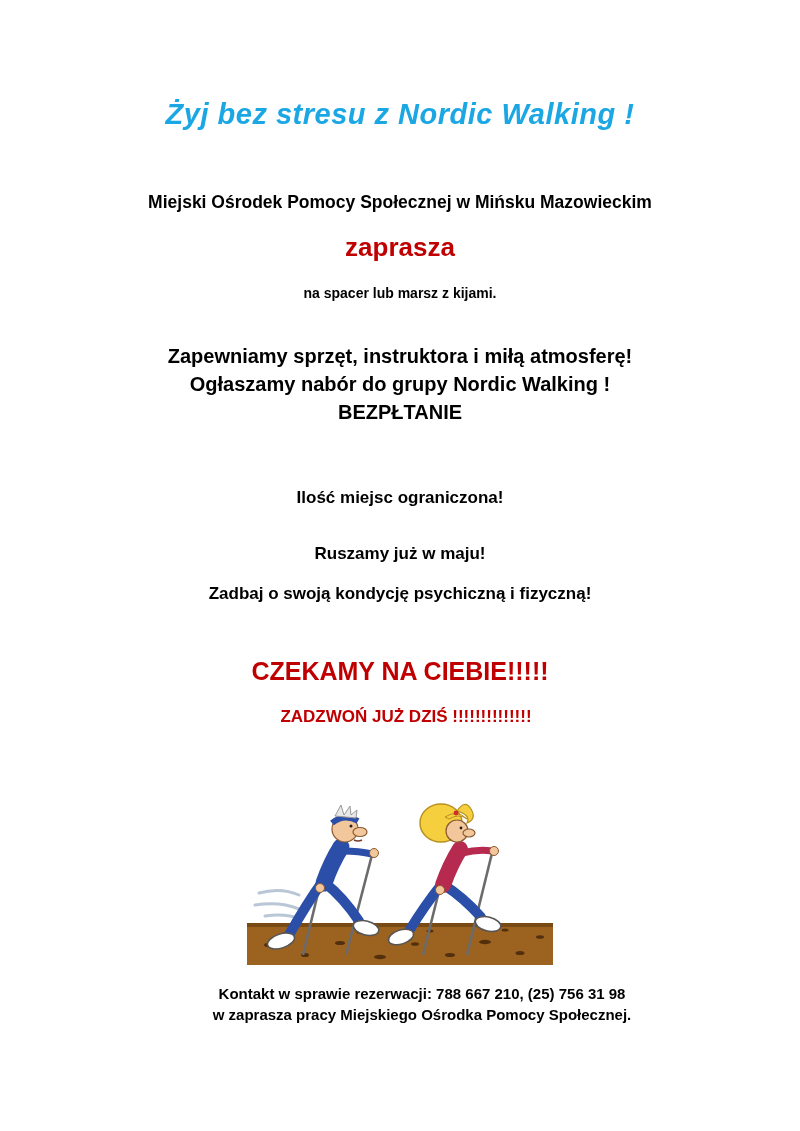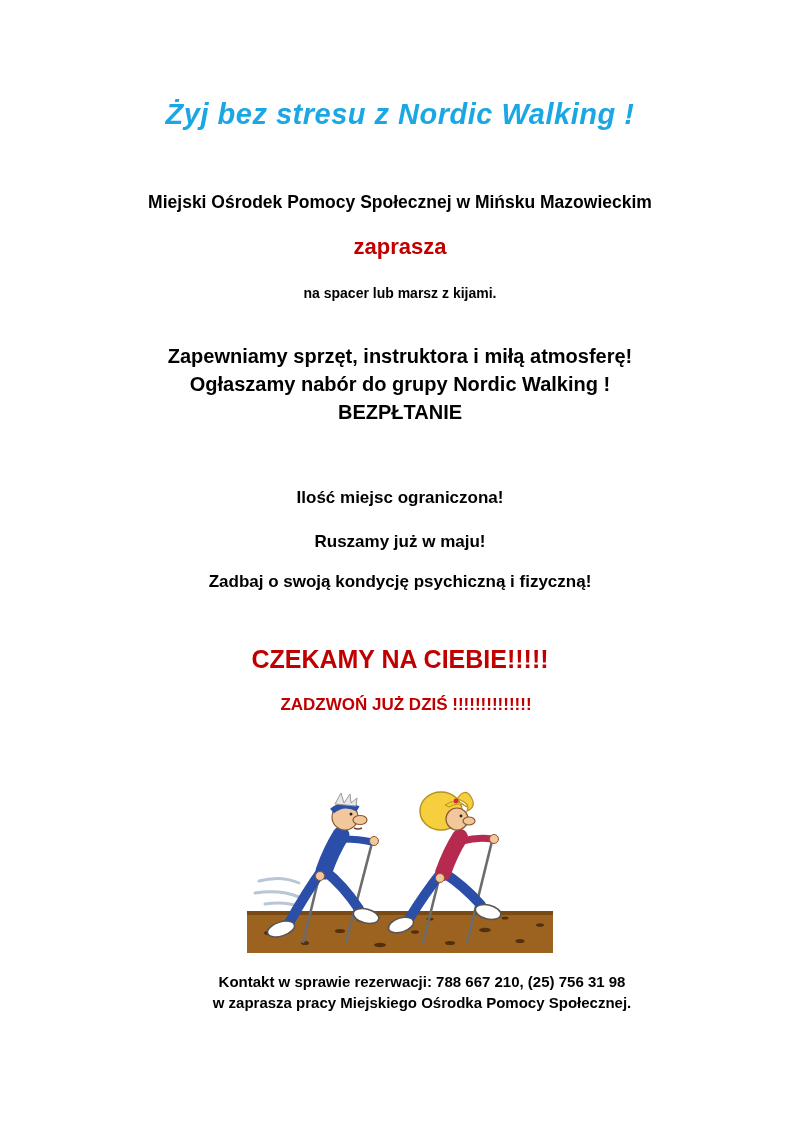--- a/index.html
+++ b/index.html
@@ -26,37 +26,37 @@
     color: #1aa7e3;
     letter-spacing: 0.5px;
   }
   .org {
     margin-top: 60px;
     font-size: 17.5px;
     line-height: 20px;
   }
   .zaprasza {
     margin-top: 21px;
-    font-size: 22px;
+    font-size: 26px;
     line-height: 28px;
     color: #c00000;
   }
   .kijami {
     margin-top: 24px;
     font-size: 14px;
     line-height: 17px;
   }
   .announce {
     margin-top: 40px;
     font-size: 20px;
     line-height: 28px;
   }
   .info-line { font-size: 17px; line-height: 20px; }
   .info-1 { margin-top: 62px; }
-  .info-2 { margin-top: 24px; }
+  .info-2 { margin-top: 36px; }
   .info-3 { margin-top: 20px; }
   .czekamy {
     margin-top: 52px;
     font-size: 25px;
     line-height: 30px;
     color: #c00000;
   }
   .zadzwon {
     margin-top: 21px;
     font-size: 17px;

